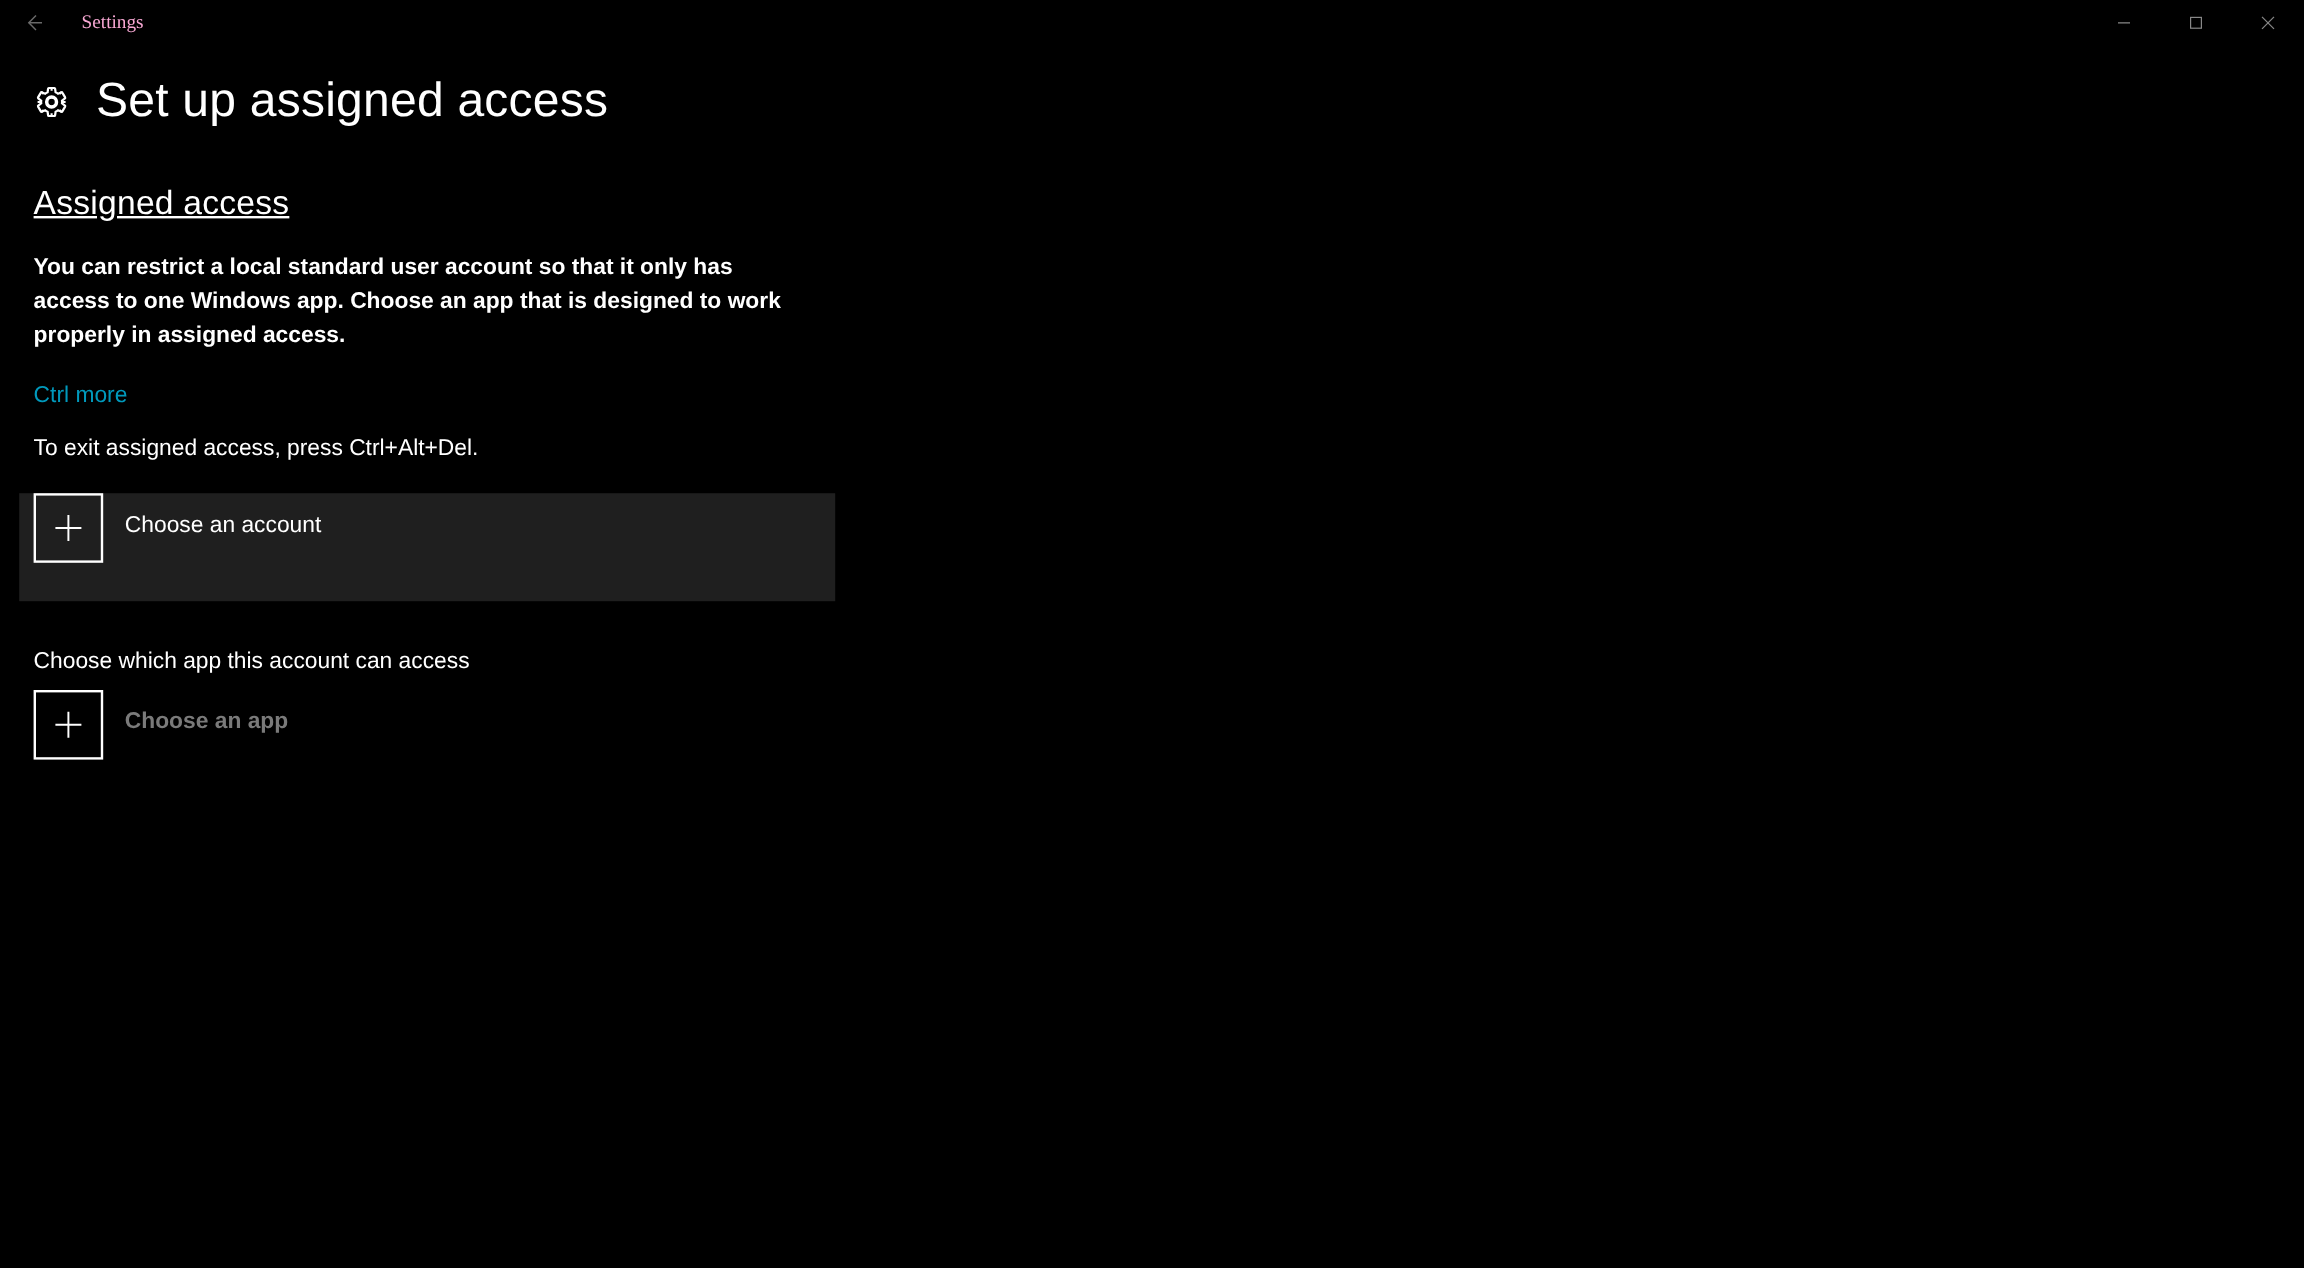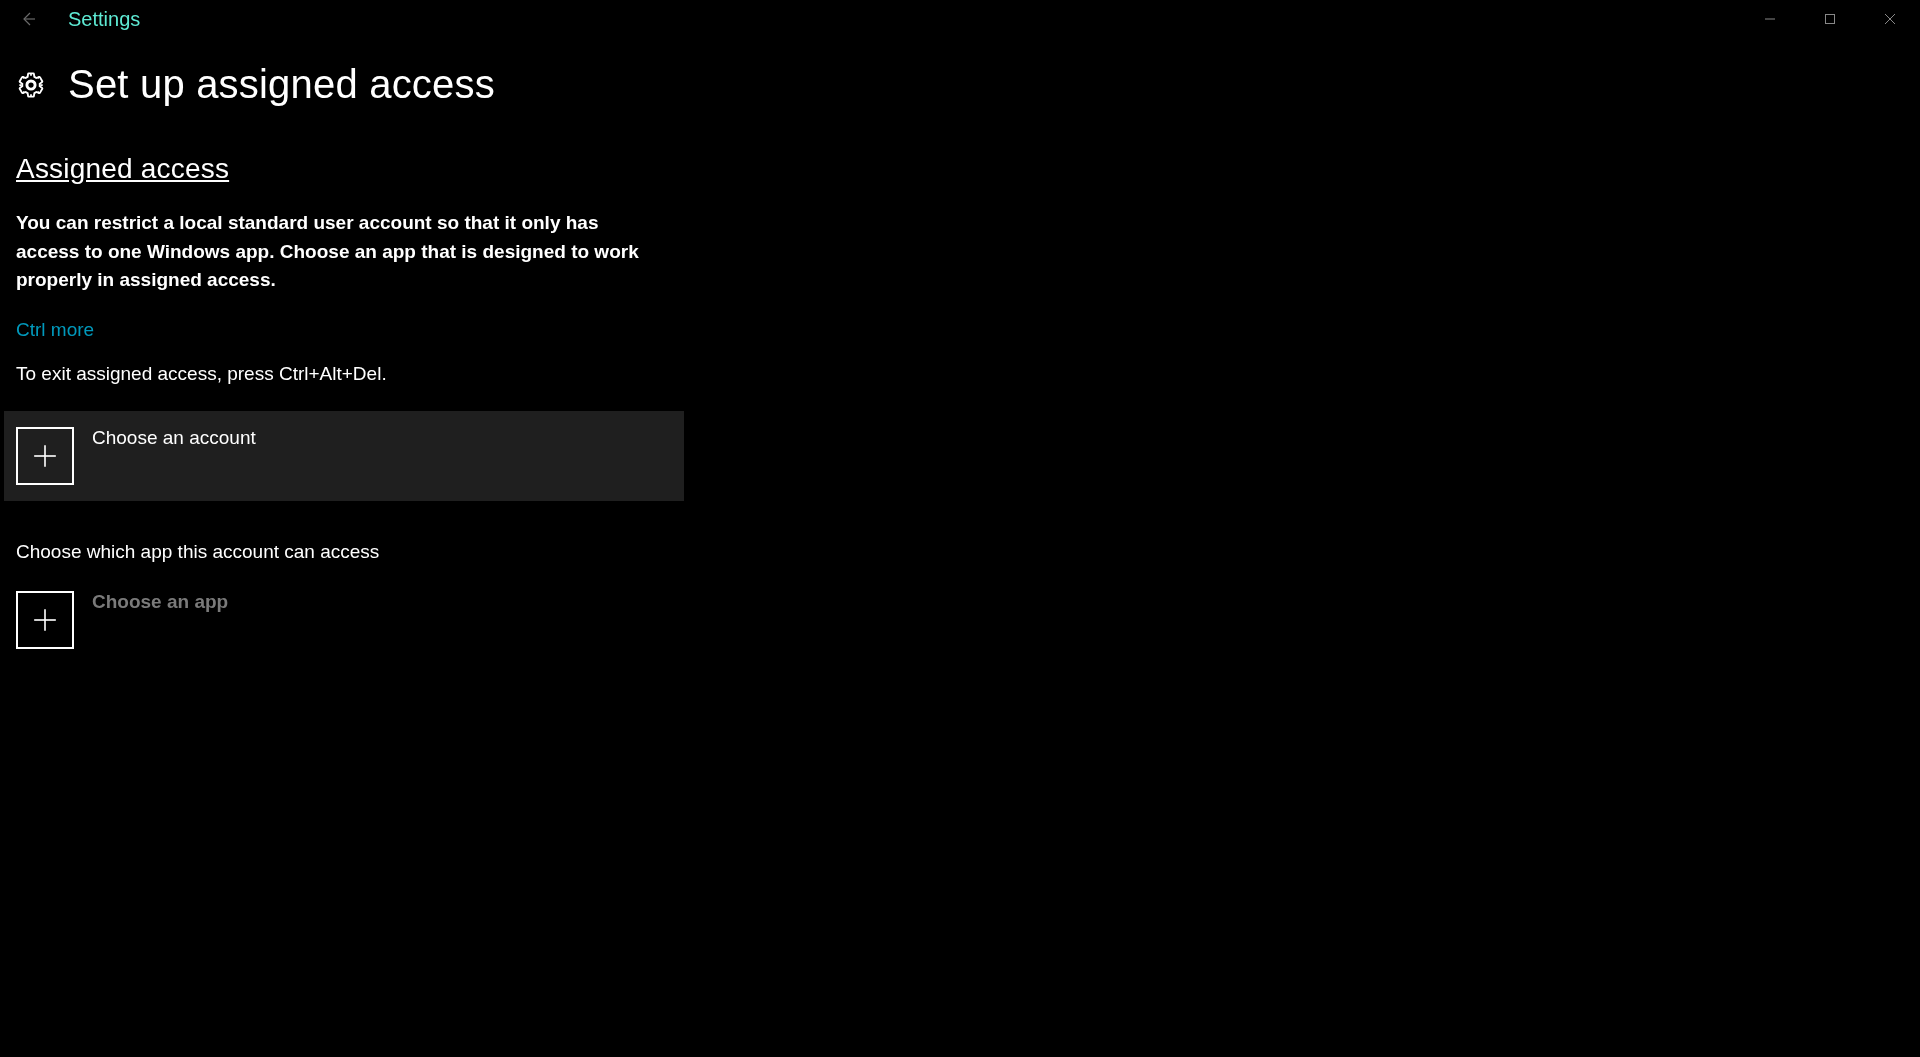--- a/index.html
+++ b/index.html
@@ -30,40 +30,41 @@
     .back-arrow {
       width: 16px;
       height: 16px;
       display: flex;
       align-items: center;
       justify-content: center;
       color: #6a6a6a;
       cursor: pointer;
     }
     .app-title {
-      font-size: 20px;
-      color: #5eead4;
+      font-size: 16px;
+      color: #f9a8d4;
       font-weight: 400;
+      font-family: Liberation Serif, serif;
     }
     .window-controls {
       display: flex;
       align-items: center;
       height: 100%;
     }
     .win-btn {
       width: 60px;
       height: 38px;
       display: flex;
       align-items: center;
       justify-content: center;
       color: #888888;
       cursor: pointer;
     }
     .content {
-      padding: 24px 28px 0 16px;
+      padding: 24px 28px 0 28px;
     }
     .page-header {
       display: flex;
       align-items: center;
       gap: 22px;
       margin-bottom: 46px;
     }
     .gear-icon-wrap {
       width: 30px;
       height: 30px;
@@ -104,21 +105,21 @@
       margin-bottom: 26px;
     }
     .subhead {
       font-size: 19px;
       margin-bottom: 12px;
     }
     .picker {
       width: 680px;
       height: 90px;
       display: flex;
-      align-items: center;
+      align-items: flex-start;
       gap: 18px;
       padding: 0 12px;
       margin-left: -12px;
       margin-bottom: 40px;
       cursor: pointer;
     }
     .picker.hovered {
       background: #1f1f1f;
     }
     .plus-box {

